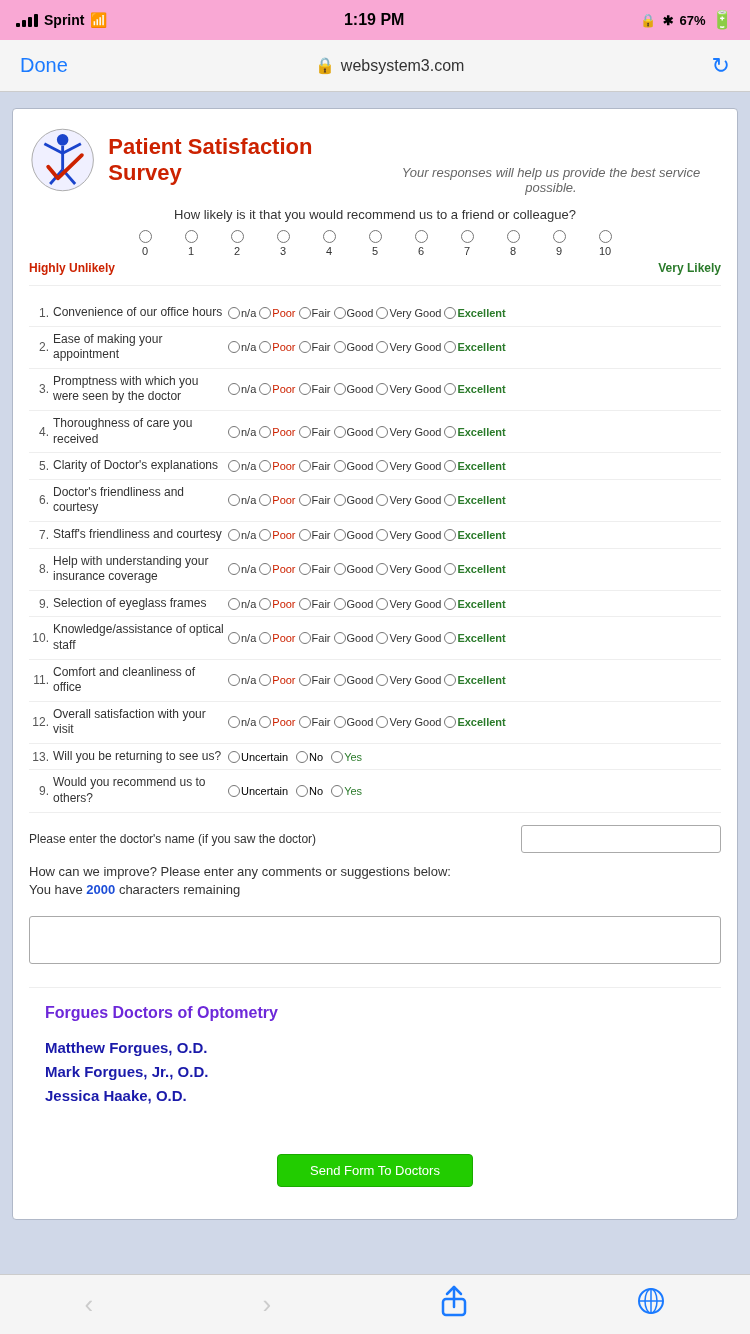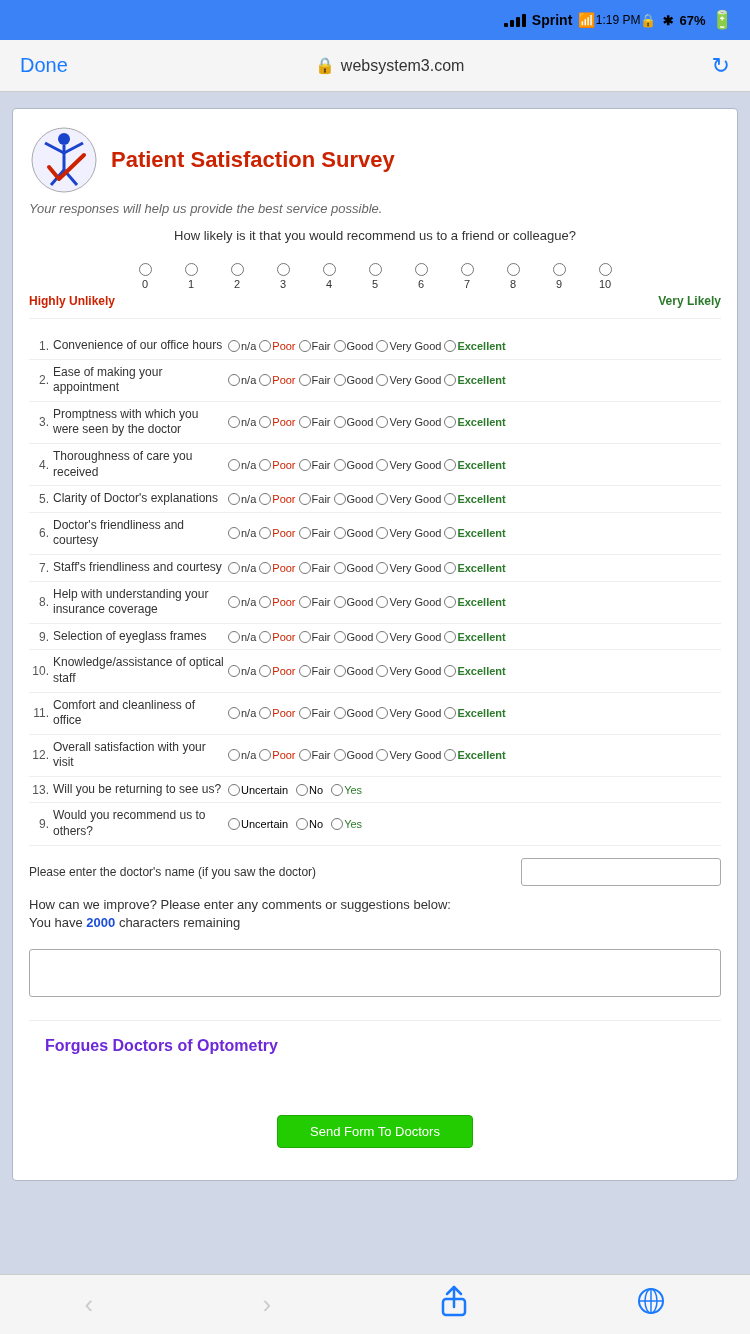--- a/index.html
+++ b/index.html
@@ -6,31 +6,31 @@
     * { box-sizing: border-box; margin: 0; padding: 0; }
     body {
       font-family: -apple-system, 'Helvetica Neue', Arial, sans-serif;
       background: #d0d8e8;
       width: 750px;
       min-height: 1334px;
       font-size: 14px;
     }
     
     .status-bar {
-      background: #3b82f6;
+      background: #f9a8d4;
       height: 40px;
       display: flex;
       align-items: center;
-      justify-content: flex-end;
+      justify-content: space-between;
       padding: 0 16px;
       font-size: 14px;
       font-weight: 600;
     }
     .status-left { display: flex; align-items: center; gap: 6px; }
-    .status-center { font-size: 12px; font-weight: 400; }
+    .status-center { font-size: 16px; font-weight: 700; }
     .status-right { display: flex; align-items: center; gap: 6px; font-size: 13px; }
     
     .browser-bar {
       background: #f5f5f5;
       border-bottom: 1px solid #ccc;
       height: 52px;
       display: flex;
       align-items: center;
       justify-content: space-between;
       padding: 0 20px;
@@ -58,22 +58,22 @@
     }
     .survey-card {
       background: #fff;
       border: 1px solid #b0b8c8;
       border-radius: 4px;
       padding: 16px;
     }
     
     .survey-header {
       display: flex;
-      flex-direction: column;
-      align-items: flex-start;
+      flex-direction: row;
+      align-items: flex-end;
       margin-bottom: 12px;
     }
     .header-row {
       display: flex;
       align-items: center;
       gap: 12px;
     }
     .logo-icon {
       width: 70px;
       height: 70px;
@@ -93,21 +93,21 @@
     
     .nps-section {
       text-align: center;
       margin-bottom: 14px;
       border-bottom: 1px solid #eee;
       padding-bottom: 10px;
     }
     .nps-question {
       font-size: 13px;
       color: #333;
-      margin-bottom: 20px;
+      margin-bottom: 8px;
     }
     .nps-scale {
       display: flex;
       justify-content: center;
       gap: 0;
       margin-bottom: 4px;
     }
     .nps-radio-col {
       display: flex;
       flex-direction: column;
@@ -811,20 +811,25 @@
     <div class="comments-section">
       <div class="comments-label">
         <span>How can we improve? Please enter any comments or suggestions below:</span><br>
         <span>You have </span><span class="chars-remaining">2000</span><span> characters remaining</span>
       </div>
       <textarea class="comments-textarea" style=""></textarea>
     </div>
 
     <div class="footer-info">
       <div class="practice-name">Forgues Doctors of Optometry</div>
+      <div class="doctor-name" id="doctor-list">
+          <div>Matthew Forgues, O.D.</div>
+          <div>Mark Forgues, Jr., O.D.</div>
+          <div>Jessica Haake, O.D.</div>
+        </div>
     </div>
 
     <div class="submit-row">
       <button class="submit-btn">Send Form To Doctors</button>
     </div>
 
   </div>
 </div>
 
 <div class="bottom-bar">

